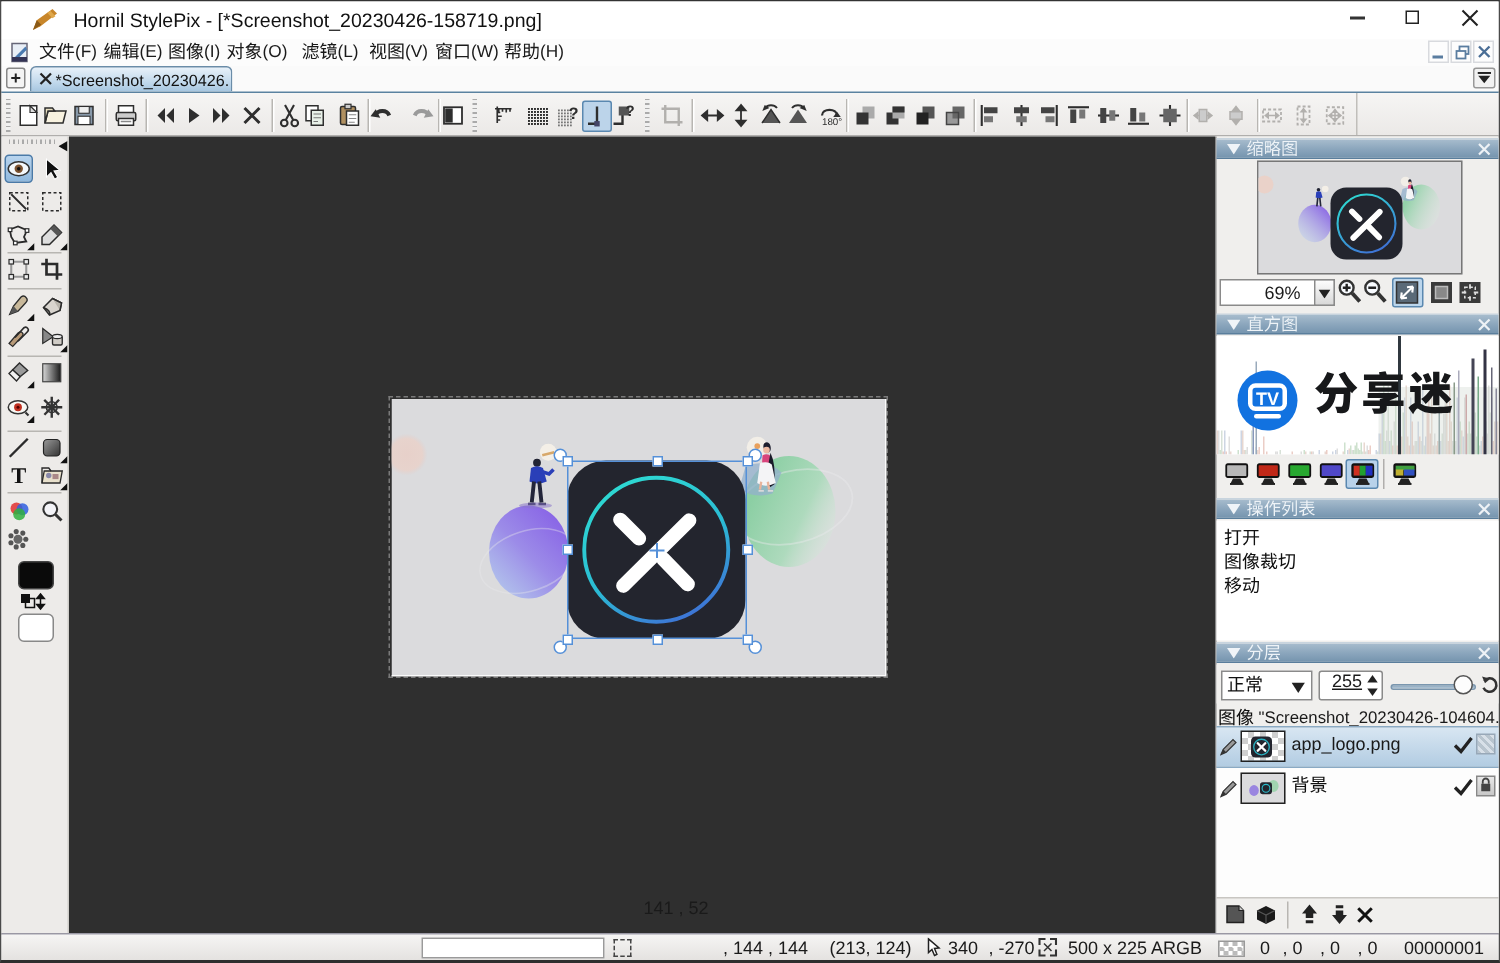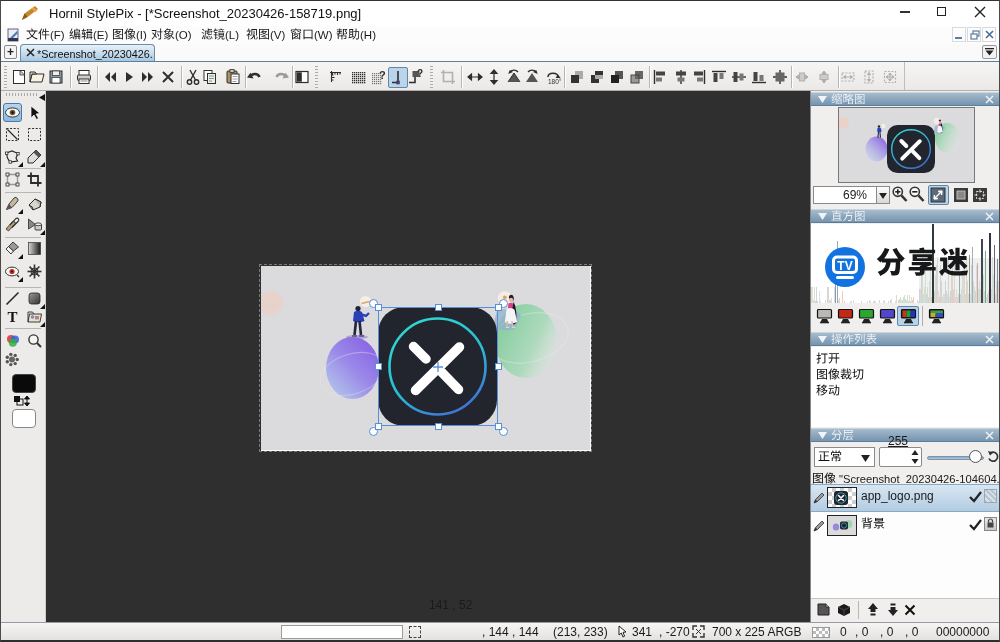--- a/index.html
+++ b/index.html
@@ -949,21 +949,21 @@
 <div class="abs" style="left:811px;top:443px;width:188px;height:26px;background:#f0efed;"></div>
 <div class="abs" style="left:814px;top:447px;width:61px;height:20px;background:#fff;border:1px solid #8a8a8a;"></div>
 <svg style="position:absolute;left:818px;top:450px;" width="24" height="13" viewBox="0 0 24 13" fill="#111">
     <path d="M2.3 4.4V10.1H0.6V11H11.4V10.1H6.8V6.3H10.5V5.4H6.8V2.2H11V1.4H1.1V2.2H5.8V10.1H3.2V4.4Z"></path>
     <path d="M15.8 4.7H20.3V5.8H15.8ZM13.8 7.5V11H14.7V8.3H17.7V11.5H18.6V8.3H21.4V10C21.4 10.2 21.4 10.2 21.2 10.2C21 10.2 20.3 10.2 19.6 10.2C19.7 10.5 19.9 10.8 19.9 11C20.9 11 21.5 11 21.9 10.9C22.2 10.8 22.3 10.5 22.3 10V7.5H18.6V6.5H21.2V4H14.9V6.5H17.7V7.5ZM14 0.9C14.4 1.3 14.8 1.9 15 2.3H13V4.9H13.9V3.1H22.2V4.9H23.1V2.3H18.5V0.5H17.6V2.3H15.1L15.8 2C15.6 1.6 15.2 1 14.8 0.6ZM21.2 0.6C20.9 1 20.5 1.6 20.1 2L20.9 2.3C21.2 2 21.7 1.4 22.1 0.9Z"></path>
   </svg>
 <svg class="abs" style="left:861px;top:454.5px;" width="9" height="7" viewBox="0 0 9 7">
     <path d="M0 0 H9 L4.5 7 Z" fill="#222"></path>
   </svg>
 <div class="abs" style="left:879px;top:447px;width:43px;height:20px;background:#fff;border:1px solid #8a8a8a;border-radius:2px;"></div>
-<div class="txt" style="left:888px;top:434px;font-size:12px;text-decoration:underline;">255</div>
+<div class="txt" style="left:888px;top:447px;font-size:12px;text-decoration:underline;">255</div>
 <svg class="abs" style="left:911px;top:449px;" width="8" height="16" viewBox="0 0 8 16">
     <path d="M4 1 L7.5 6 H0.5 Z" fill="#222"></path>
     <path d="M4 15 L0.5 10 H7.5 Z" fill="#222"></path>
   </svg>
 <div class="abs" style="left:927px;top:455.5px;width:57px;height:4px;background:linear-gradient(#8aa6be,#b8cad8);border-radius:2px;border:0.5px solid #7a96ae;"></div>
 <div class="abs" style="left:969px;top:450px;width:13px;height:13px;background:#fdfdfd;border:1.5px solid #555;border-radius:50%;"></div>
 <svg class="abs" style="left:987px;top:450px;" width="12" height="13" viewBox="0 0 12 13">
 <path d="M2.5 4 A4.5 4.5 0 1 1 2 8.5" fill="none" stroke="#333" stroke-width="1.7"></path>
     <path d="M1 1 L3 5.5 L6.5 2.5 Z" fill="#333"></path>
   </svg>
@@ -1035,29 +1035,29 @@
   </svg>
 <svg class="abs" style="left:904px;top:604px;" width="12" height="12" viewBox="0 0 12 12">
     <path d="M1.5 1.5 L10.5 10.5 M10.5 1.5 L1.5 10.5" stroke="#111" stroke-width="2"></path>
   </svg>
 <div class="abs" style="left:1px;top:622px;width:998px;height:18px;background:linear-gradient(#f6f5f4,#e4e2e0);border-top:1px solid #9a98a4;"></div>
 <div class="abs" style="left:281px;top:625px;width:122px;height:14px;background:#fff;border:1px solid #9a9a9a;"></div>
 <div class="abs" style="left:409px;top:626px;width:12px;height:12px;border:1.4px dashed #444;"></div>
 <div class="txt" style="left:429px;top:598px;font-size:12px;color:#1a1a1a;">141 , 52</div>
 <div class="txt" style="left:482px;top:625px;font-size:12px;color:#1a1a1a;">, 144</div>
 <div class="txt" style="left:512px;top:625px;font-size:12px;color:#1a1a1a;">, 144</div>
-<div class="txt" style="left:553px;top:625px;font-size:12px;color:#1a1a1a;">(213, 233)</div>
-<div class="txt" style="left:632px;top:625px;font-size:12px;color:#1a1a1a;">341</div>
+<div class="txt" style="left:553px;top:625px;font-size:12px;color:#1a1a1a;">(213, 124)</div>
+<div class="txt" style="left:632px;top:625px;font-size:12px;color:#1a1a1a;">340</div>
 <div class="txt" style="left:659px;top:625px;font-size:12px;color:#1a1a1a;">, -270</div>
-<div class="txt" style="left:712px;top:625px;font-size:12px;color:#1a1a1a;">700 x 225 ARGB</div>
+<div class="txt" style="left:712px;top:625px;font-size:12px;color:#1a1a1a;">500 x 225 ARGB</div>
 <svg class="abs" style="left:617px;top:625px;" width="11" height="13" viewBox="0 0 11 13">
 <path d="M2 1 L2 10 L4.3 8 L6 12 L7.6 11.2 L6 7.3 L9 7 Z" fill="#fff" stroke="#222" stroke-width="1"></path>
   </svg>
 <svg class="abs" style="left:692px;top:625px;" width="13" height="13" viewBox="0 0 13 13">
 <path d="M1 5 V1 H5 M8 1 H12 V5 M12 8 V12 H8 M5 12 H1 V8" fill="none" stroke="#333" stroke-width="1.4"></path>
 <path d="M4 4 L9 9 M9 4 L4 9" stroke="#333" stroke-width="1"></path>
   </svg>
 <div class="abs" style="left:812px;top:627px;width:18px;height:11px;background:
 repeating-conic-gradient(#bbb 0% 25%, #fff 0% 50%) 0 0/6px 6px;border:1px solid #999;"></div>
 <div class="txt" style="left:840px;top:625px;font-size:12px;color:#1a1a1a;">0</div>
 <div class="txt" style="left:855px;top:625px;font-size:12px;color:#1a1a1a;">, 0</div>
 <div class="txt" style="left:880px;top:625px;font-size:12px;color:#1a1a1a;">, 0</div>
 <div class="txt" style="left:905px;top:625px;font-size:12px;color:#1a1a1a;">, 0</div>
-<div class="txt" style="left:936px;top:625px;font-size:12px;color:#1a1a1a;">00000000</div>
+<div class="txt" style="left:936px;top:625px;font-size:12px;color:#1a1a1a;">00000001</div>
 </body></html>

